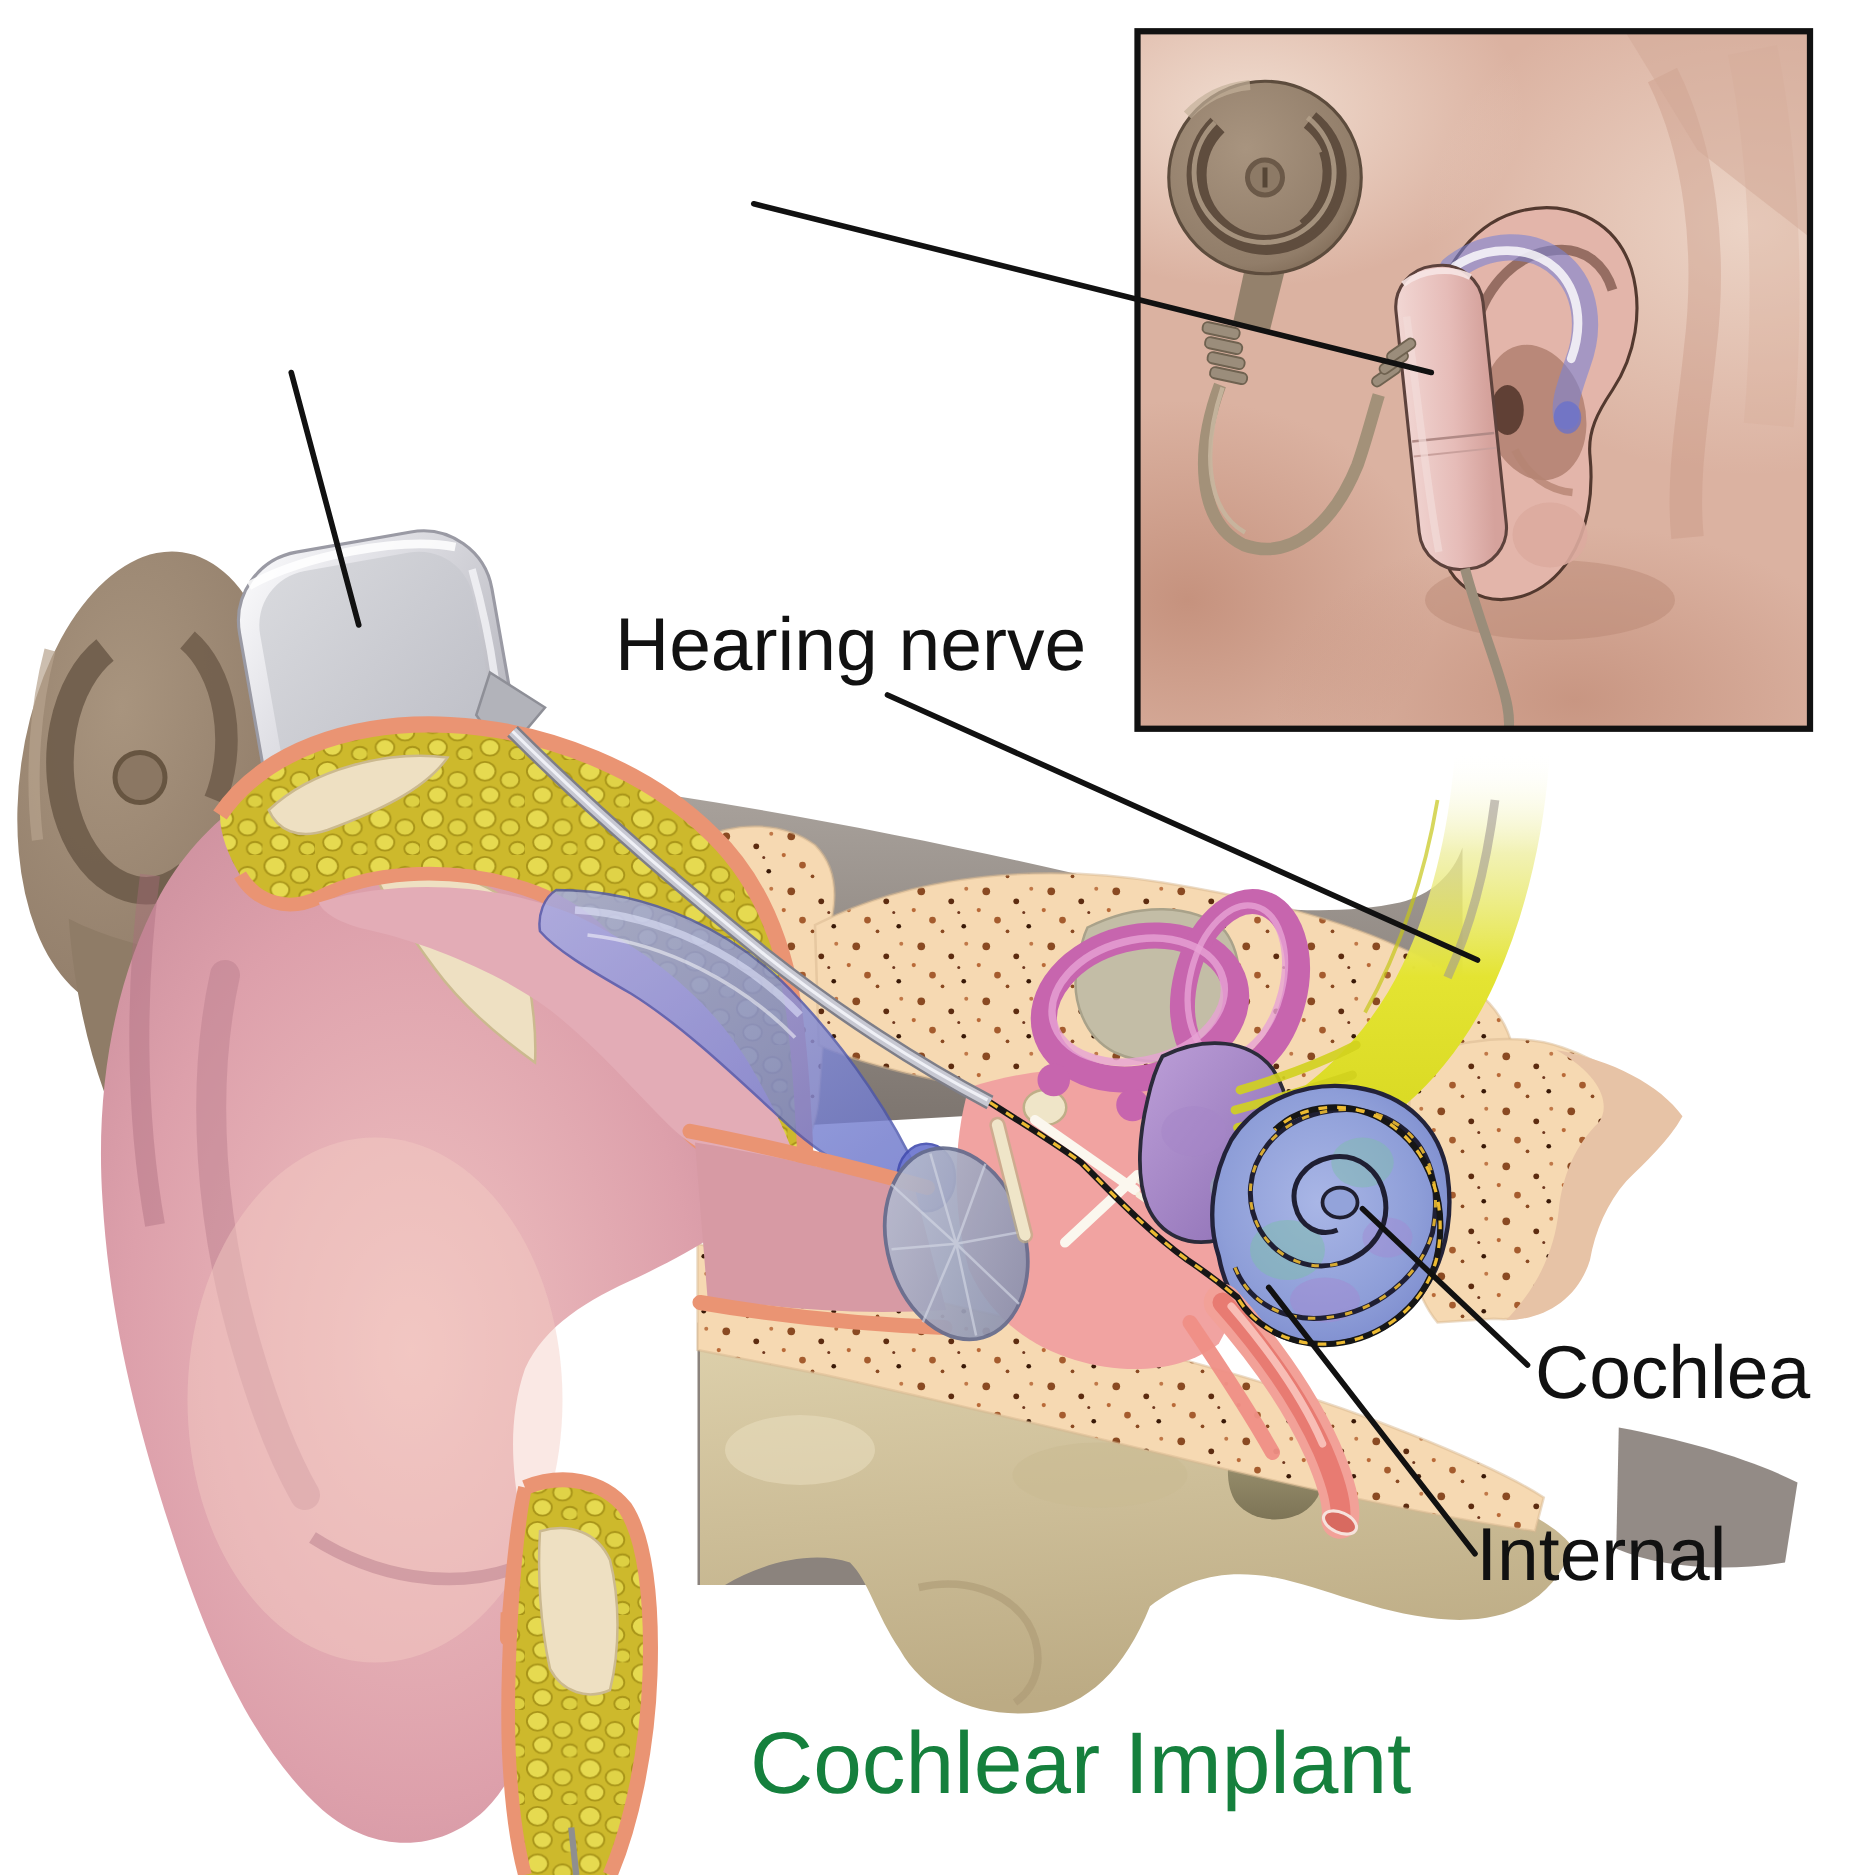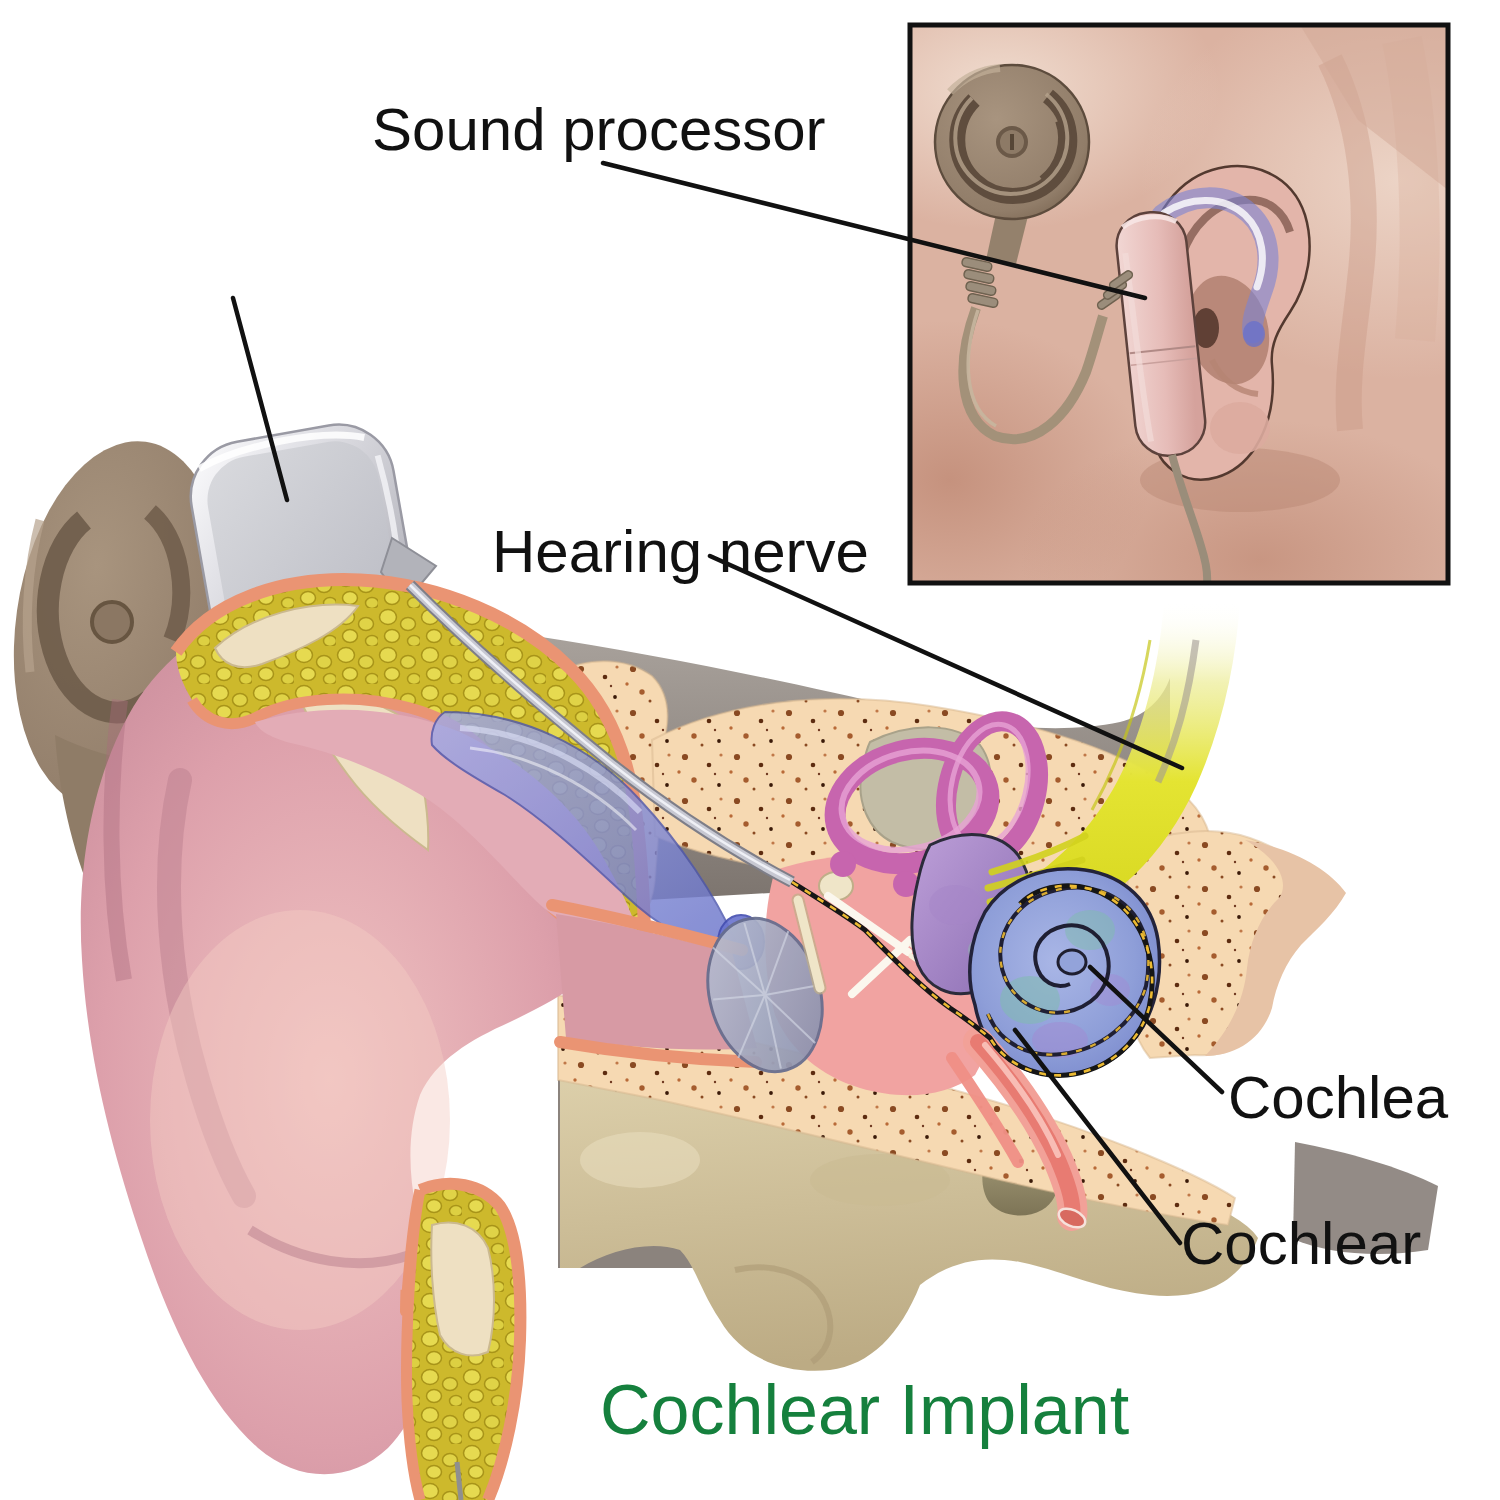--- a/index.html
+++ b/index.html
@@ -406,19 +406,18 @@
 
 <g stroke="#111111" stroke-width="4.5" stroke-linecap="round">
   <line x1="603" y1="163" x2="1145" y2="298"></line>
   <line x1="233" y1="298" x2="287" y2="500"></line>
   <line x1="710" y1="556" x2="1182" y2="768"></line>
   <line x1="1090" y1="967" x2="1222" y2="1092"></line>
   <line x1="1015" y1="1030" x2="1180" y2="1243"></line>
 </g>
 </svg>
 
-<div class="label" style="left:372px;top:98px">Sound processor</div>
-<div class="label" style="left:492px;top:520px">Hearing nerve</div>
+<div class="label" style="left:492px;top:484px">Hearing nerve</div>
 <div class="label" style="left:1228px;top:1066px">Cochlea</div>
-<div class="label" style="left:1181px;top:1212px">Cochlear</div>
+<div class="label" style="left:1181px;top:1212px">Internal</div>
 <div class="title" style="left:600px;top:1374px">Cochlear Implant</div>
 
 </div>
 
 </body></html>

